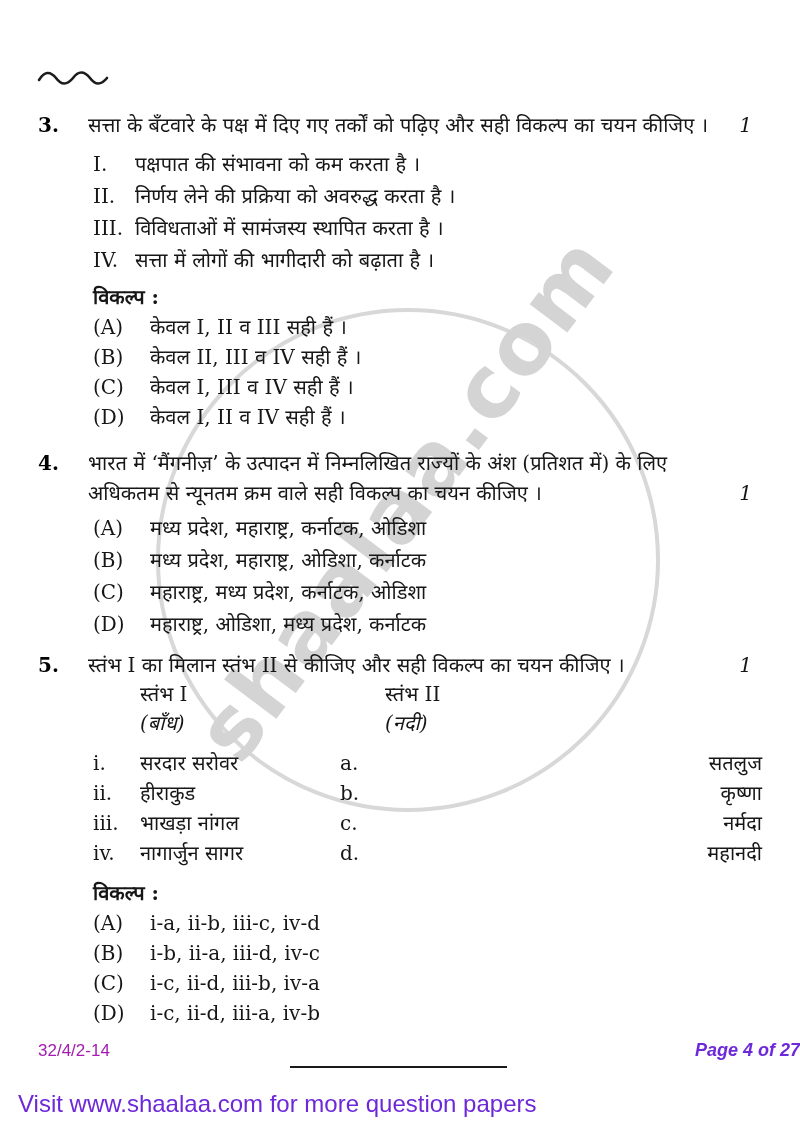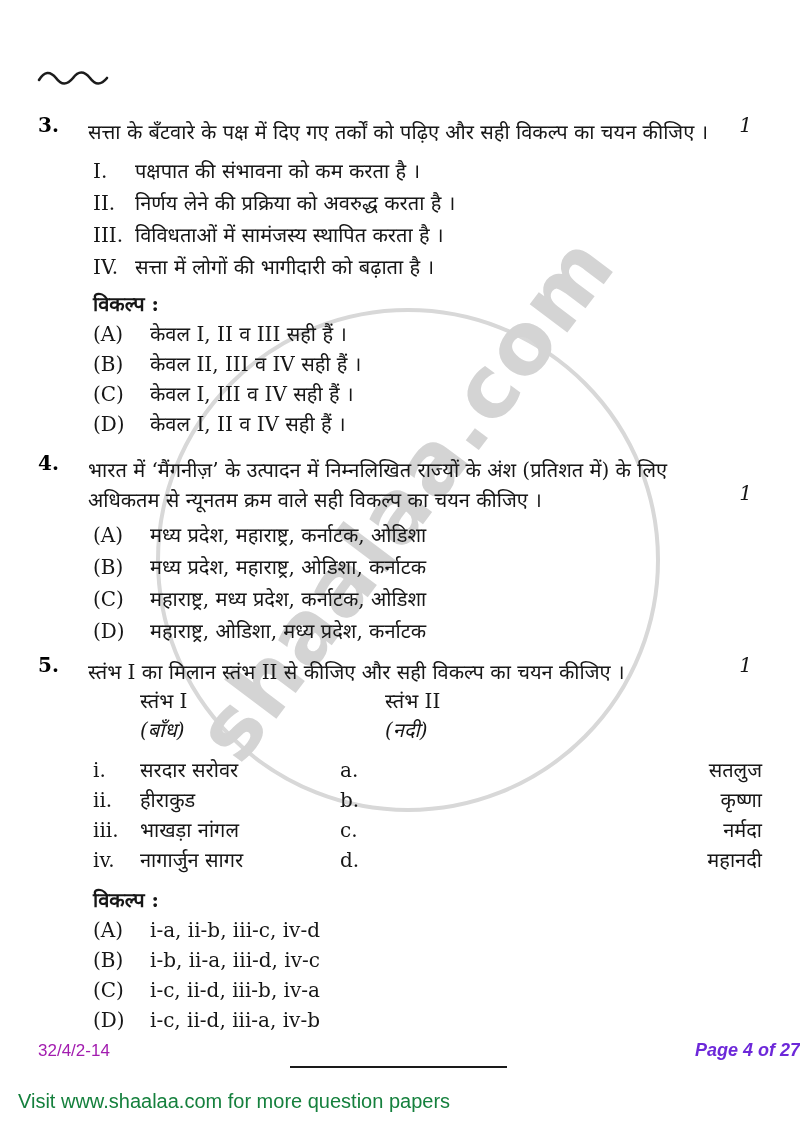--- a/index.html
+++ b/index.html
@@ -26,21 +26,21 @@
   .content { position:relative; z-index:1; }
   
   .squiggle { position:absolute; left:36px; top:64px; }
   
   .q { position:absolute; width:724px; left:38px; font-size:20px; }
   #q3 { top:110px; }
   #q4 { top:448px; }
   #q5 { top:650px; }
   .qhead { display:flex; align-items:flex-start; line-height:30px; }
   .qnum { width:50px; flex:none; font-weight:bold; color:#000; }
-  .stem { flex:1; max-width:645px;margin-top:7px; }
+  .stem { flex:1; max-width:645px; }
   .marks {
     position:absolute; right:10px;
     font-style:italic; font-size:20px; line-height:24px;
   }
   #q3 .marks, #q5 .marks { top:3px; }
   #q4 .marks { top:33px; }
   
   .stmt-list { margin-top:8px; }
   .stmt-row { display:flex; line-height:32px; }
   .stmt-label { flex:none; width:42px; margin-left:55px; }
@@ -76,21 +76,21 @@
     font-family:"Liberation Sans","DejaVu Sans",sans-serif;
     font-style:italic; font-weight:bold; font-size:18px; color:#6d28d9;
   }
   .page-underline {
     position:absolute; left:290px; top:1066px; width:217px; height:2px;
     background:#1a1a1a;
   }
   .visit-note {
     position:absolute; left:18px; top:1090px;
     font-family:"Liberation Sans","DejaVu Sans",sans-serif;
-    font-size:20px; color:#15803d;
+    font-size:24px; color:#6d28d9;
   }
 </style>
 </head>
 <body>
 
 <div class="page">
 
   <div class="wm-layer">
     <svg width="800" height="1131" viewBox="0 0 800 1131">
       <circle cx="408" cy="560" r="250" fill="none" stroke="#d8d8d8" stroke-width="4"></circle>

